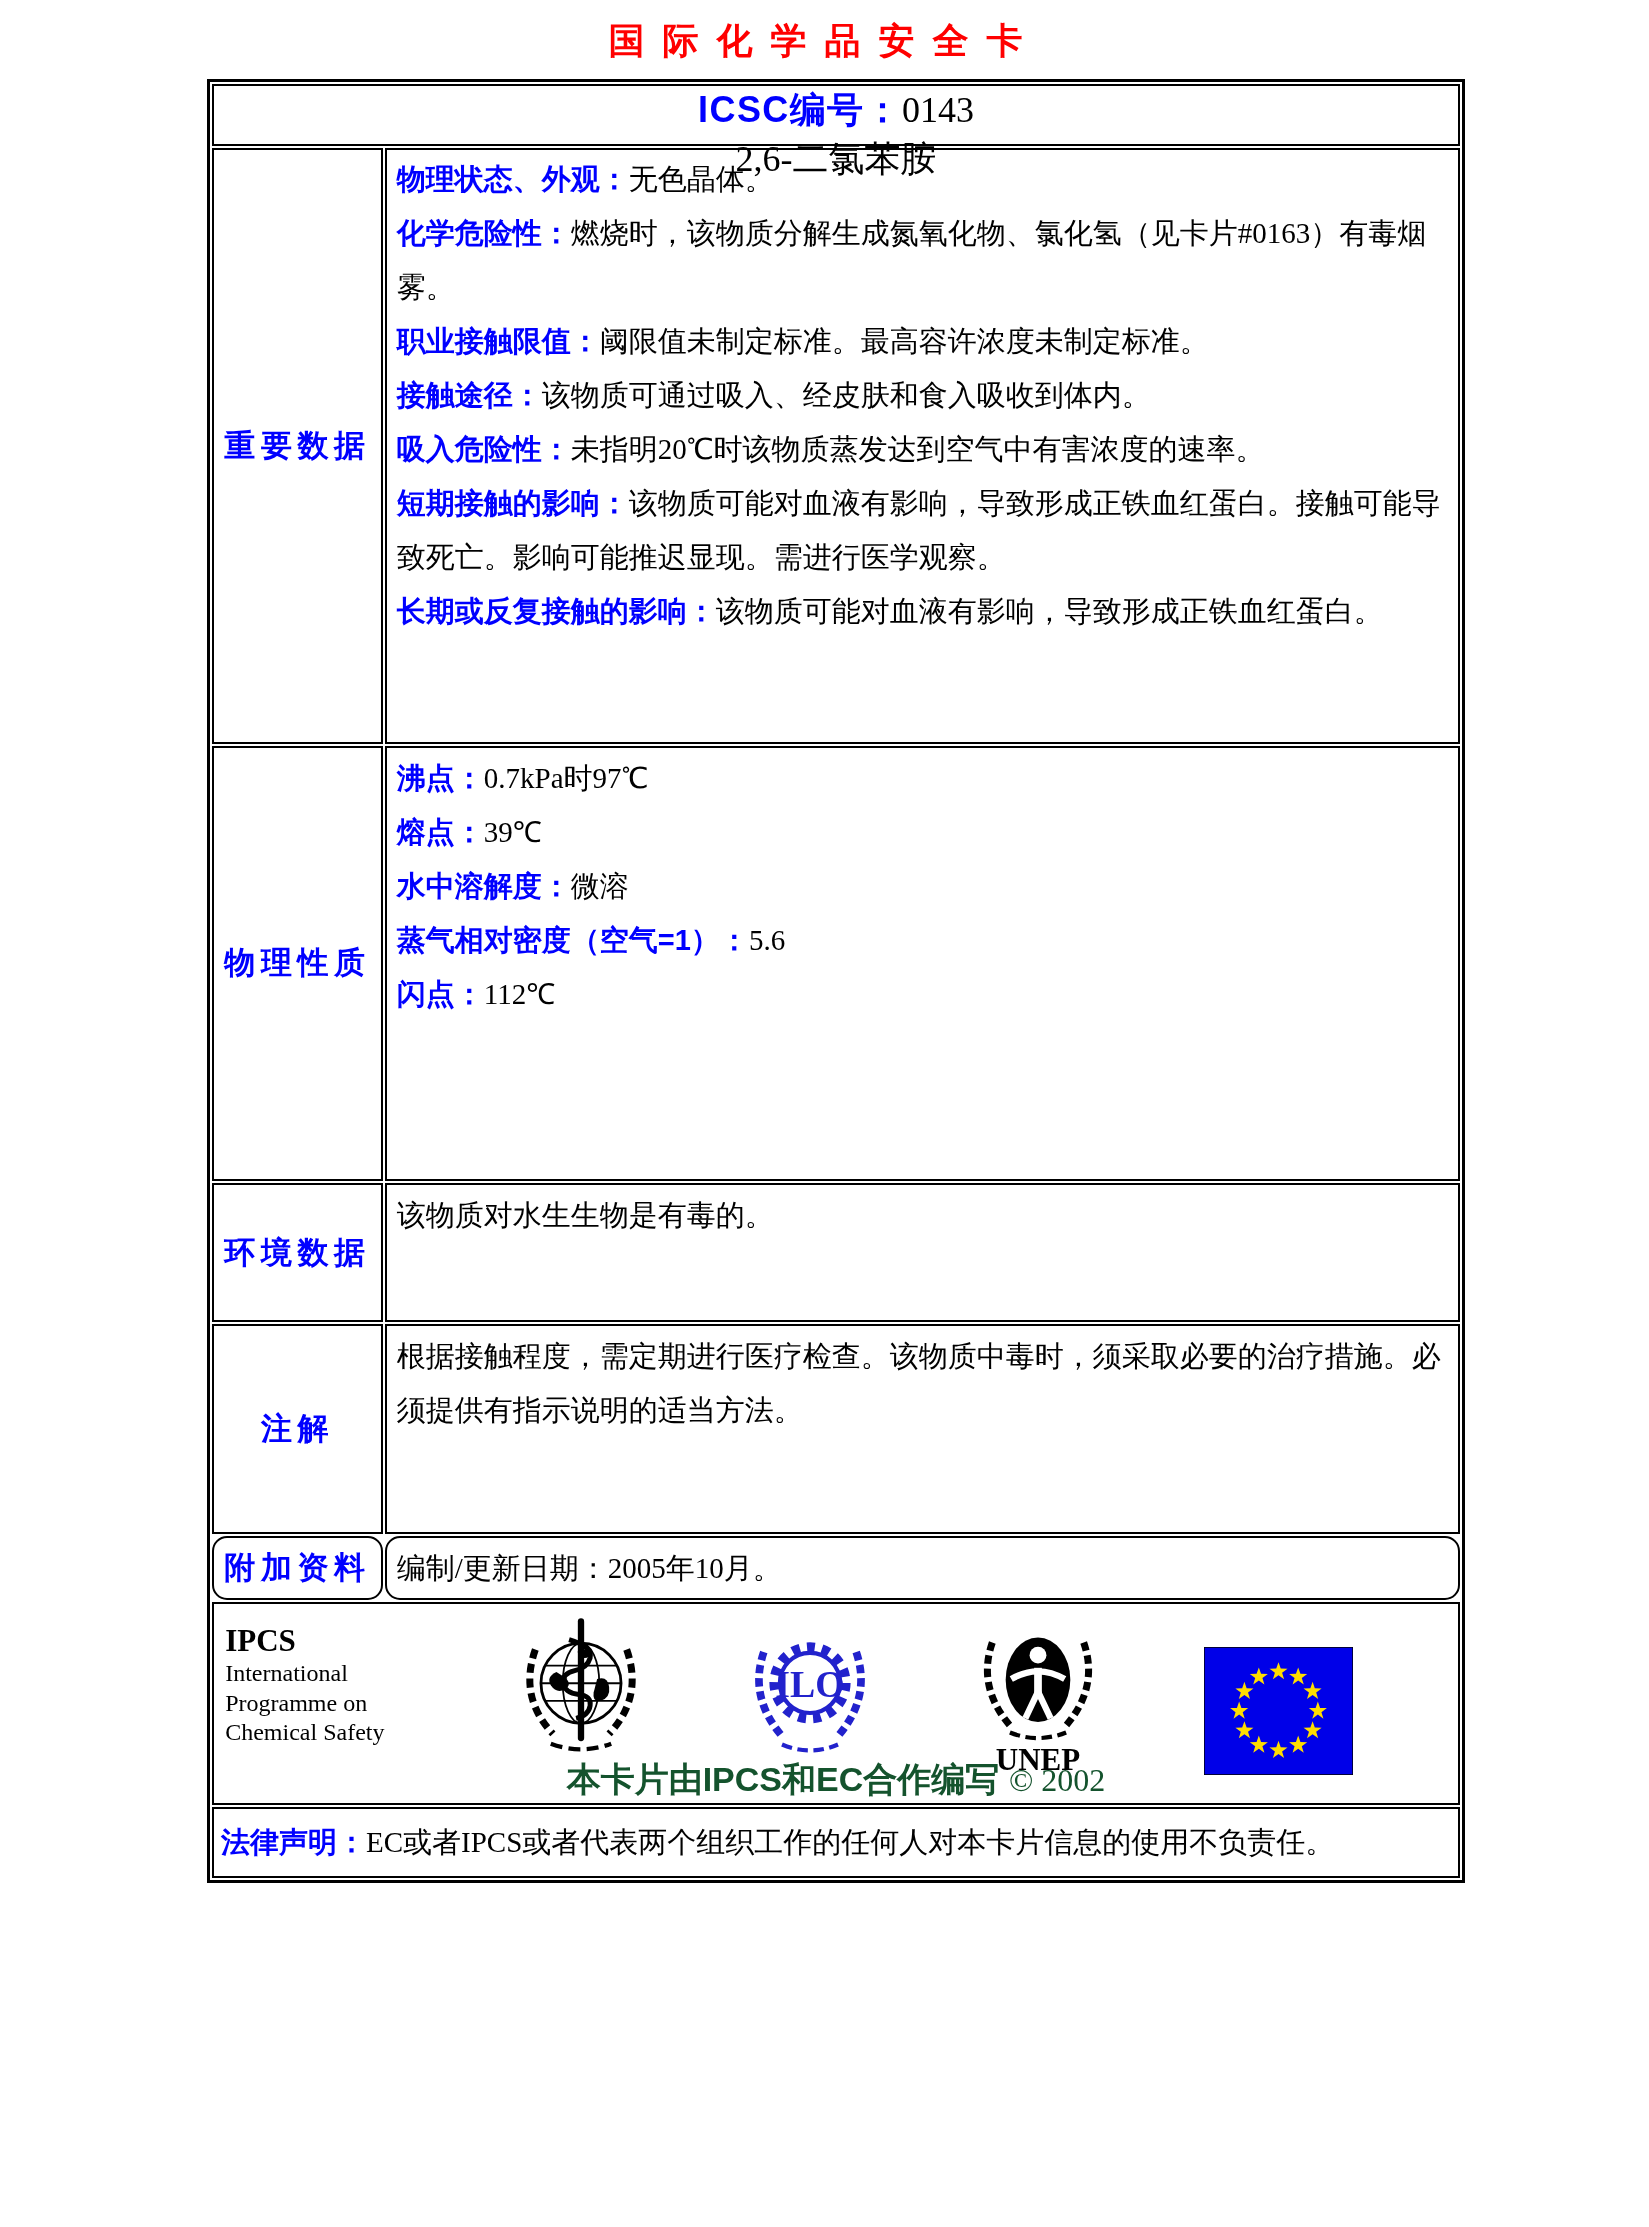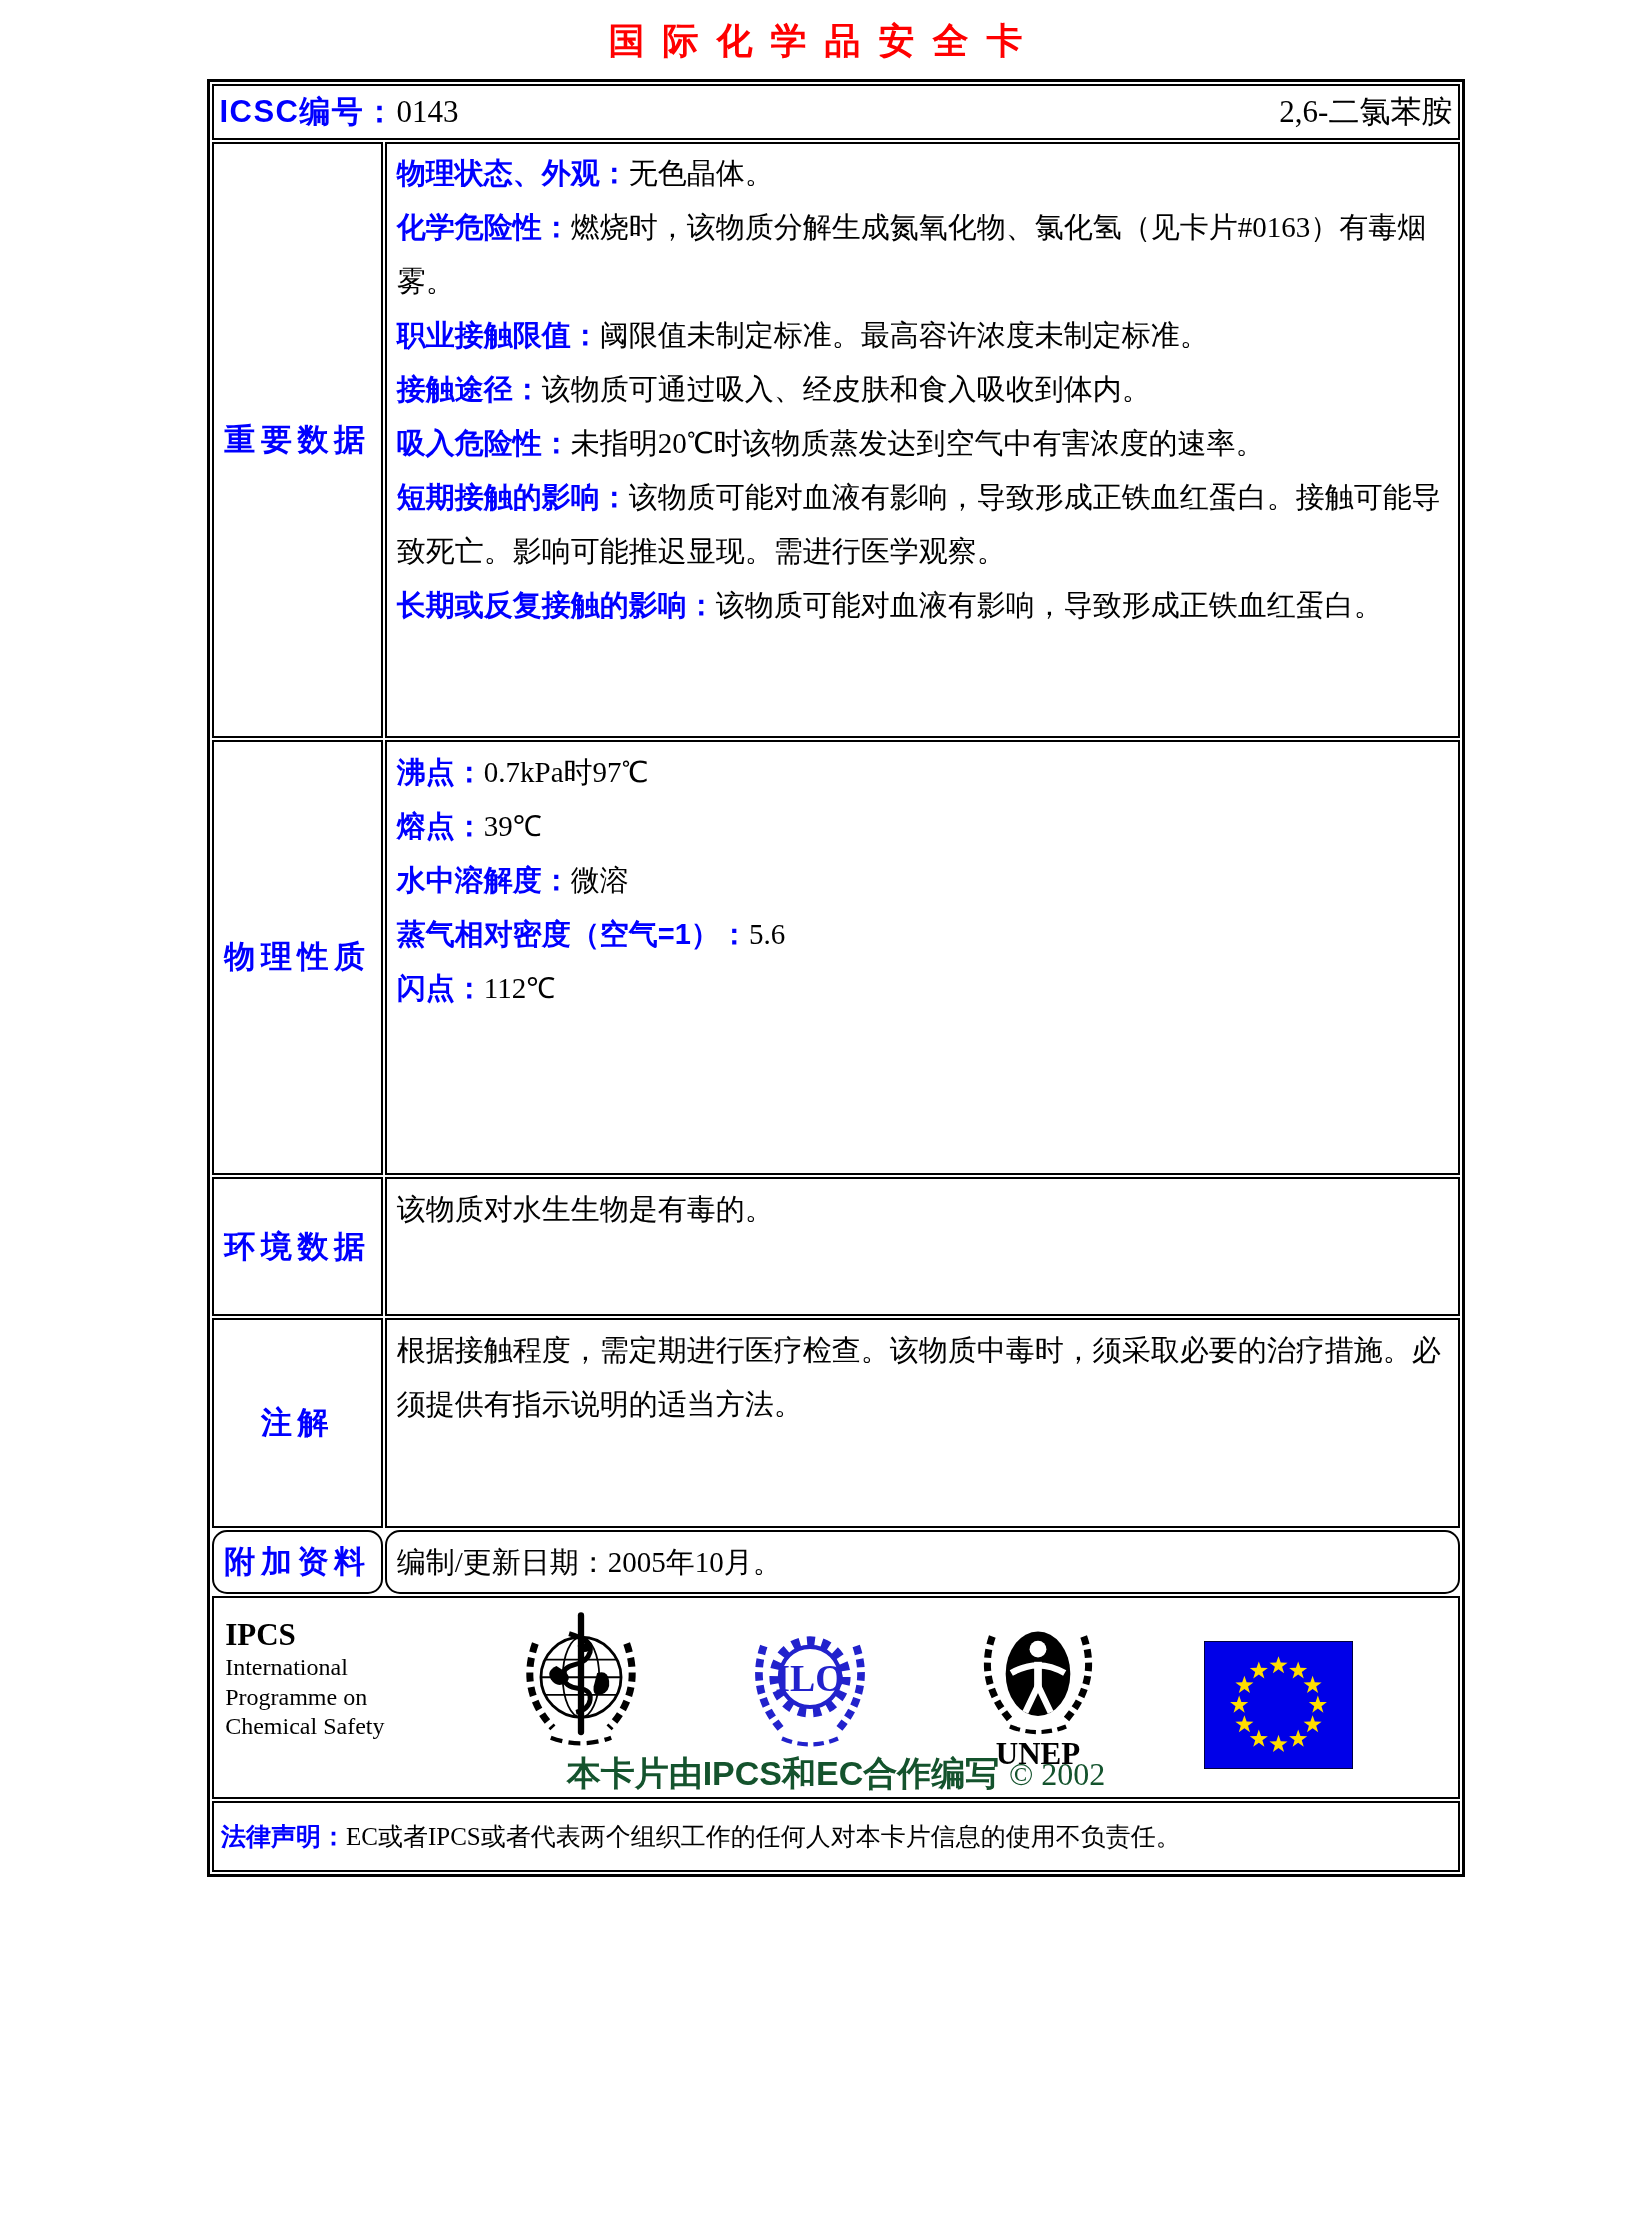--- a/index.html
+++ b/index.html
@@ -7,31 +7,31 @@
   .title{margin:17px 0 12.6px 0;text-align:center;font-size:36px;font-weight:bold;color:#FF0000;
          letter-spacing:18px;font-family:"Liberation Serif",serif;white-space:nowrap;}
   table.card{margin-left:207px;width:1258px;border:3.5px solid #000;border-collapse:separate;
              border-spacing:2.8px;table-layout:fixed;background:#fff;}
   td{border:2.1px solid #000;vertical-align:top;background:#fff;padding:0;overflow:visible;}
   .label-cell{vertical-align:middle;text-align:center;color:#0000FF;font-weight:bold;
               font-family:"Liberation Sans",sans-serif;font-size:31px;letter-spacing:5.6px;}
   .content-cell{padding:2.8px 9.8px;font-size:29px;line-height:54px;}
   .content-cell p{margin:0;}
   .blue-label{color:#0000FF;font-weight:bold;font-family:"Liberation Sans",sans-serif;}
-  .hdr{display:flex;justify-content:space-between;align-items:center;height:52px;
-       padding:0 5.6px;font-size:31px;white-space:nowrap;}
+  .hdr{display:flex;justify-content:space-between;align-items:center;height:58px;
+       padding:0 5.6px;font-size:36px;white-space:nowrap;flex-direction:column;}
   .hdr-left .blue-label{letter-spacing:1.4px;}
   .h-important{height:587px;}
   .h-physical{height:425px;}
   .h-env{height:130px;}
   .h-notes{height:200px;}
   .h-add{height:41px;border-radius:15px;}
   .h-logos{height:190px;}
   .h-legal{height:67px;}
-  .legal-cell{font-size:25px;line-height:67px;padding:0 7px;white-space:nowrap;}
+  .legal-cell{font-size:29px;line-height:67px;padding:0 7px;white-space:nowrap;}
   .logos-wrap{display:flex;justify-content:space-between;align-items:flex-start;
               padding:9.8px 105px 0 11.2px;height:141px;overflow:visible;}
   .ipcs-block{font-family:Liberation Serif, serif;margin-top:9px;width:190px;}
   .ipcs-acronym{font-size:31px;font-weight:bold;line-height:37px;}
   .ipcs-line{font-size:24px;line-height:29.5px;}
   .caption{text-align:center;margin-top:2.8px;font-size:34px;color:#14532d;
            font-weight:bold;font-family:"Liberation Sans",sans-serif;}
   .caption .copyright{font-family:"Liberation Serif",serif;font-weight:normal;font-size:32px;margin-left:9.8px;}
   .unep-box{text-align:center;}
   svg{display:block;}

